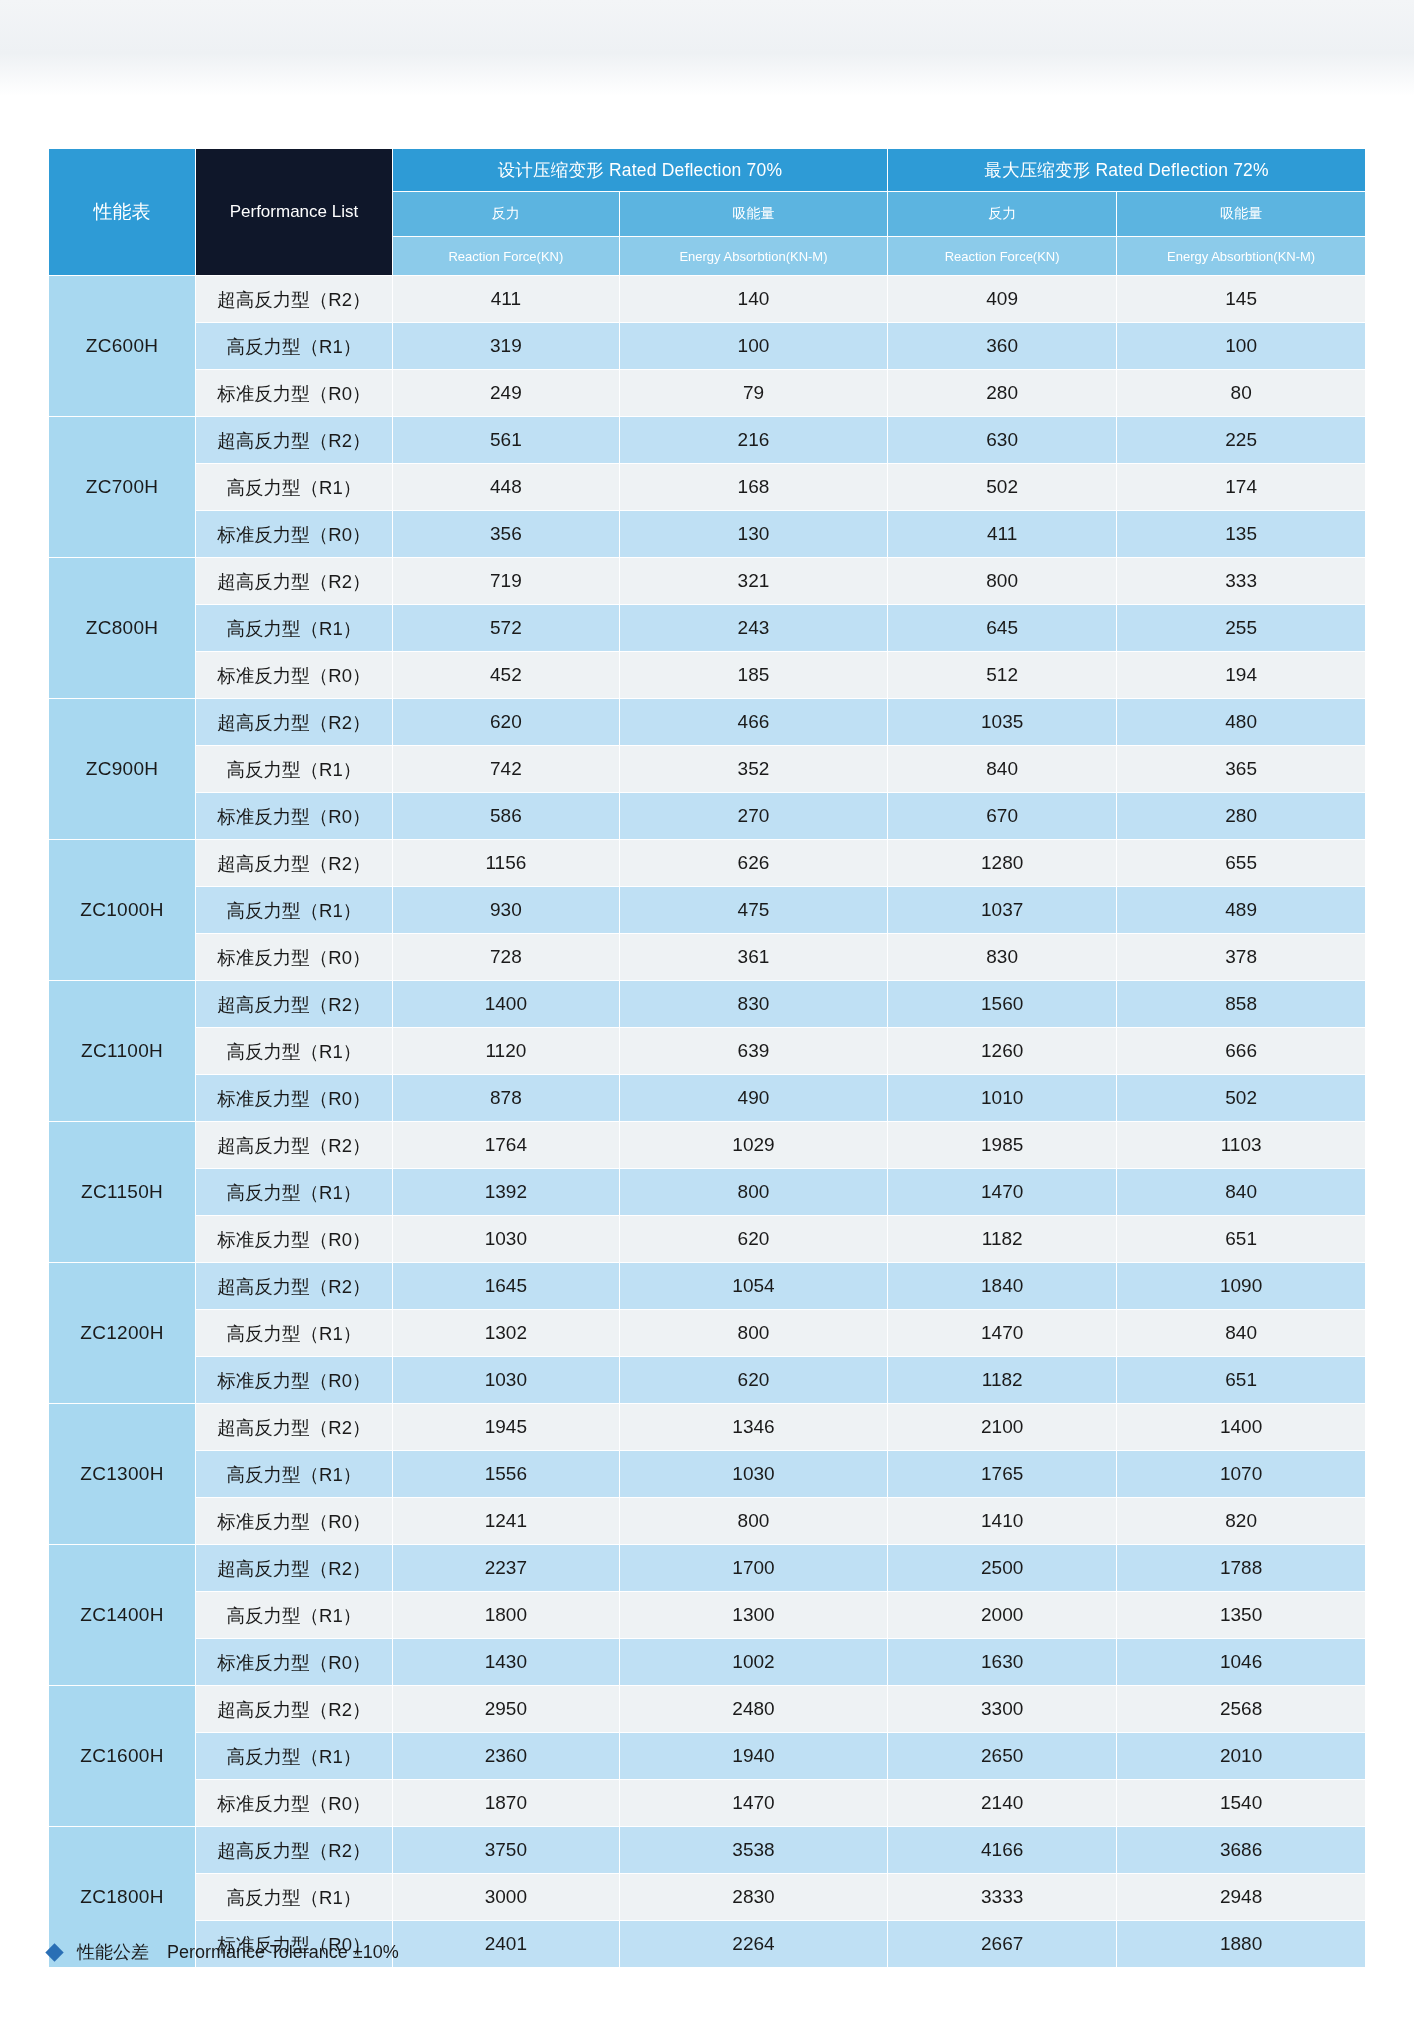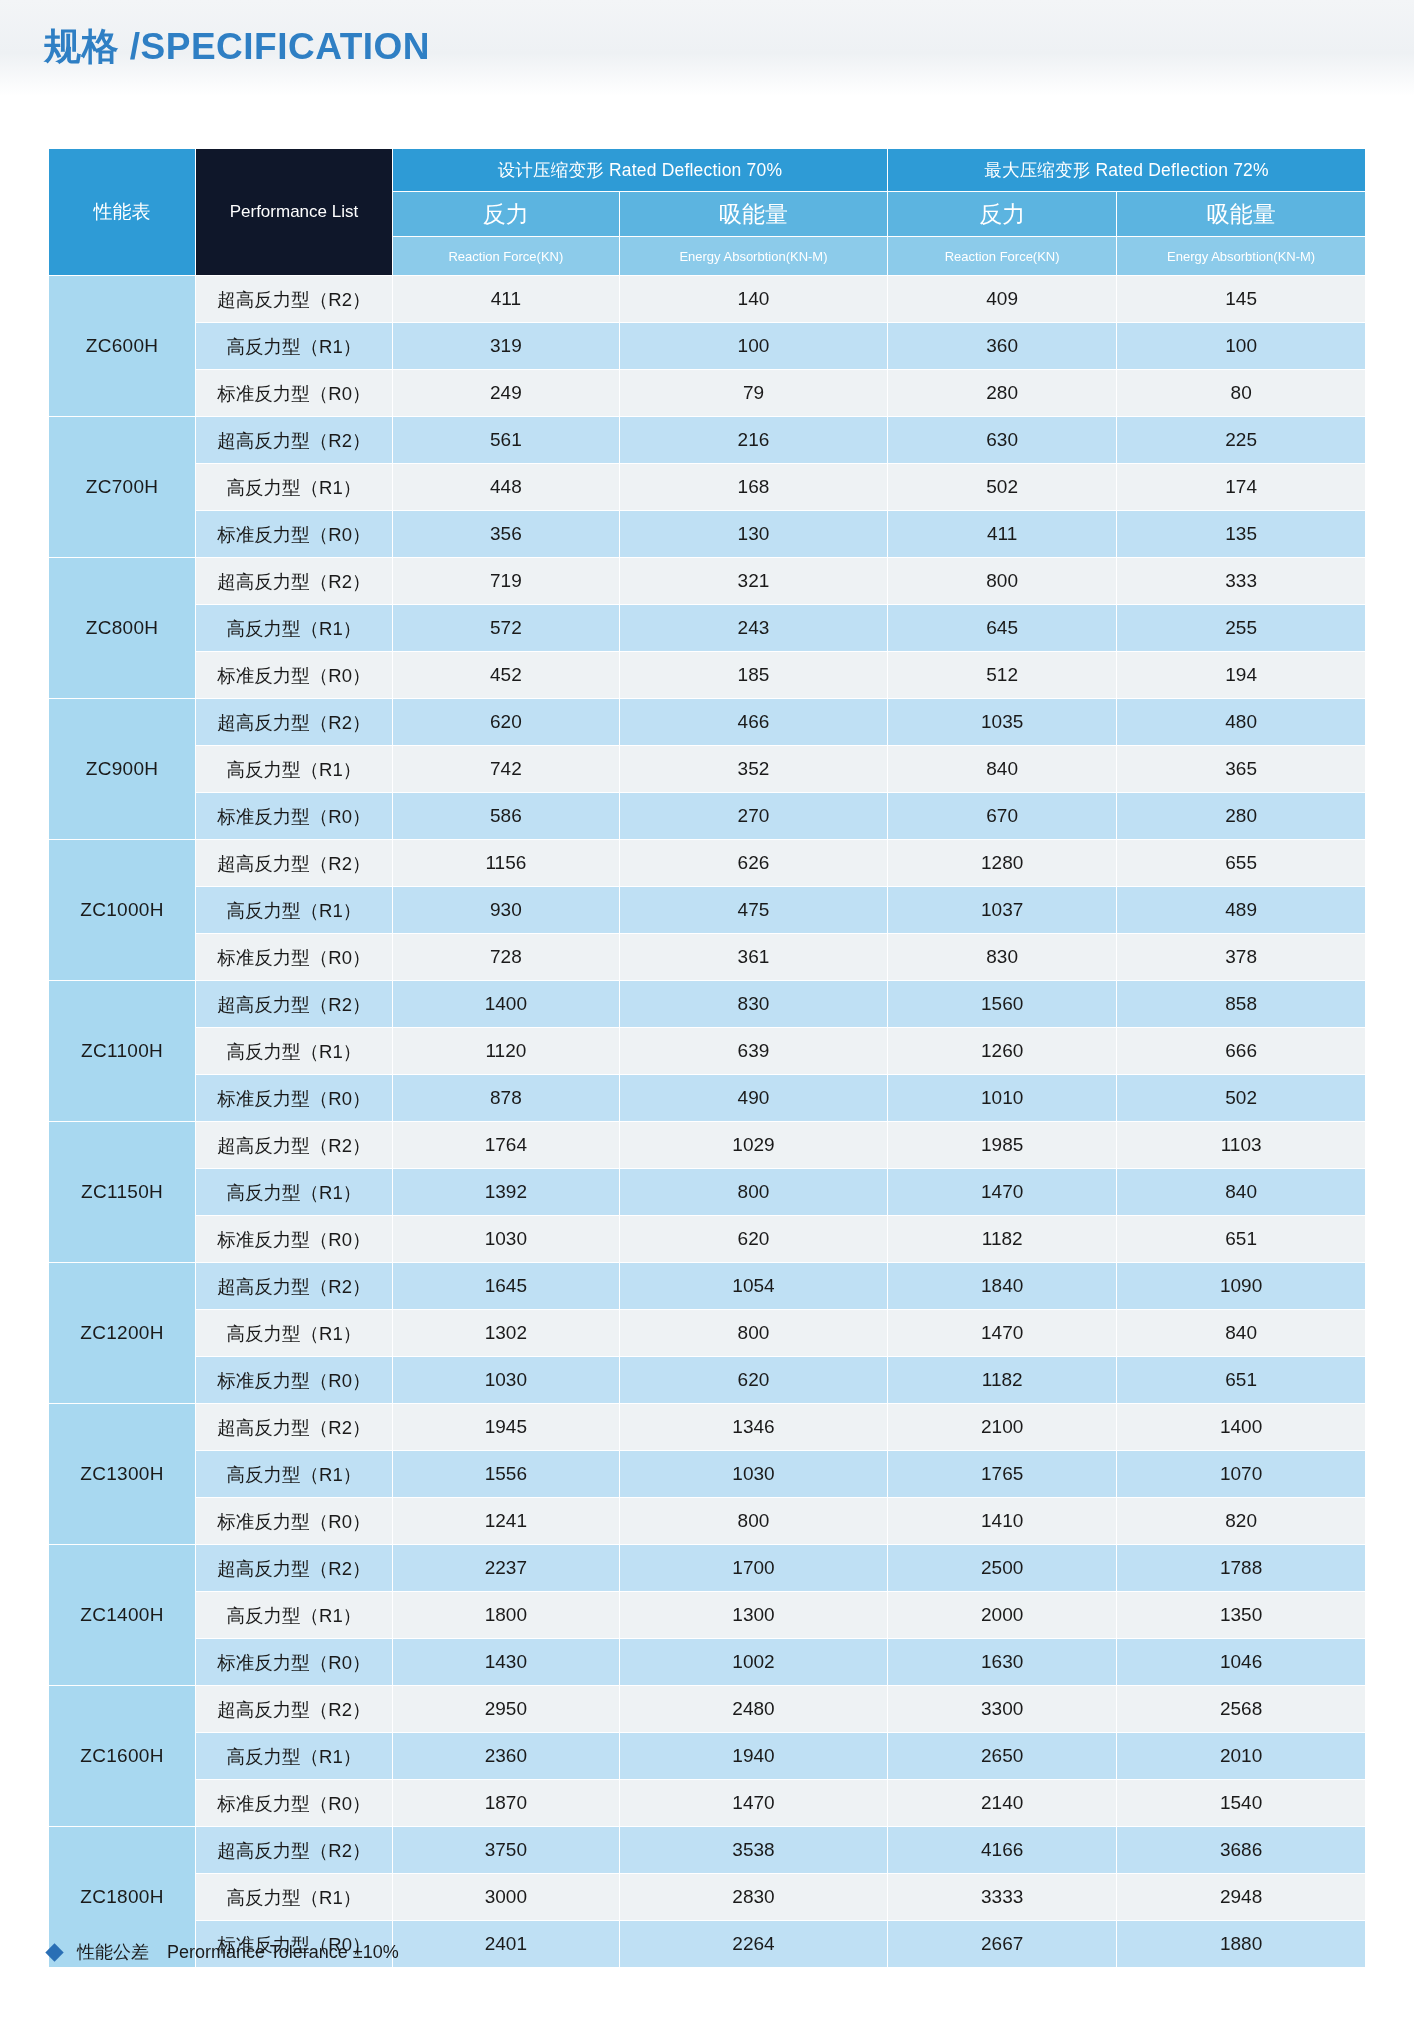--- a/index.html
+++ b/index.html
@@ -87,21 +87,21 @@
     background: #2e9bd6;
     color: #ffffff;
     font-size: 17.5px;
     height: 42px;
     font-weight: bold;
     letter-spacing: 0.2px;
   }
   .hdr-mid {
     background: #5cb4e0;
     color: #ffffff;
-    font-size: 23px;
+    font-size: 14px;
     height: 44px;
     font-weight: bold;
   }
   .hdr-sub {
     background: #8ccbea;
     color: #ffffff;
     font-size: 13px;
     height: 38px;
     margin-top: 32px;
   }
@@ -163,23 +163,20 @@
     margin-right: 4px;
   }
   .footnote .note-cn { margin-right: 6px; }
 </style>
 </head>
 <body>
 
 <div class="page">
 
   <div class="header-band"></div>
-  <div class="header-title">
-    <span class="cn">规格 </span><span class="en">/SPECIFICATION</span>
-  </div>
   <div class="header-rule"></div>
 
   <div class="table-wrap">
     <table class="spec">
       <colgroup>
         <col class="c-model">
         <col class="c-perf">
         <col class="c-v1">
         <col class="c-v2">
         <col class="c-v3">

